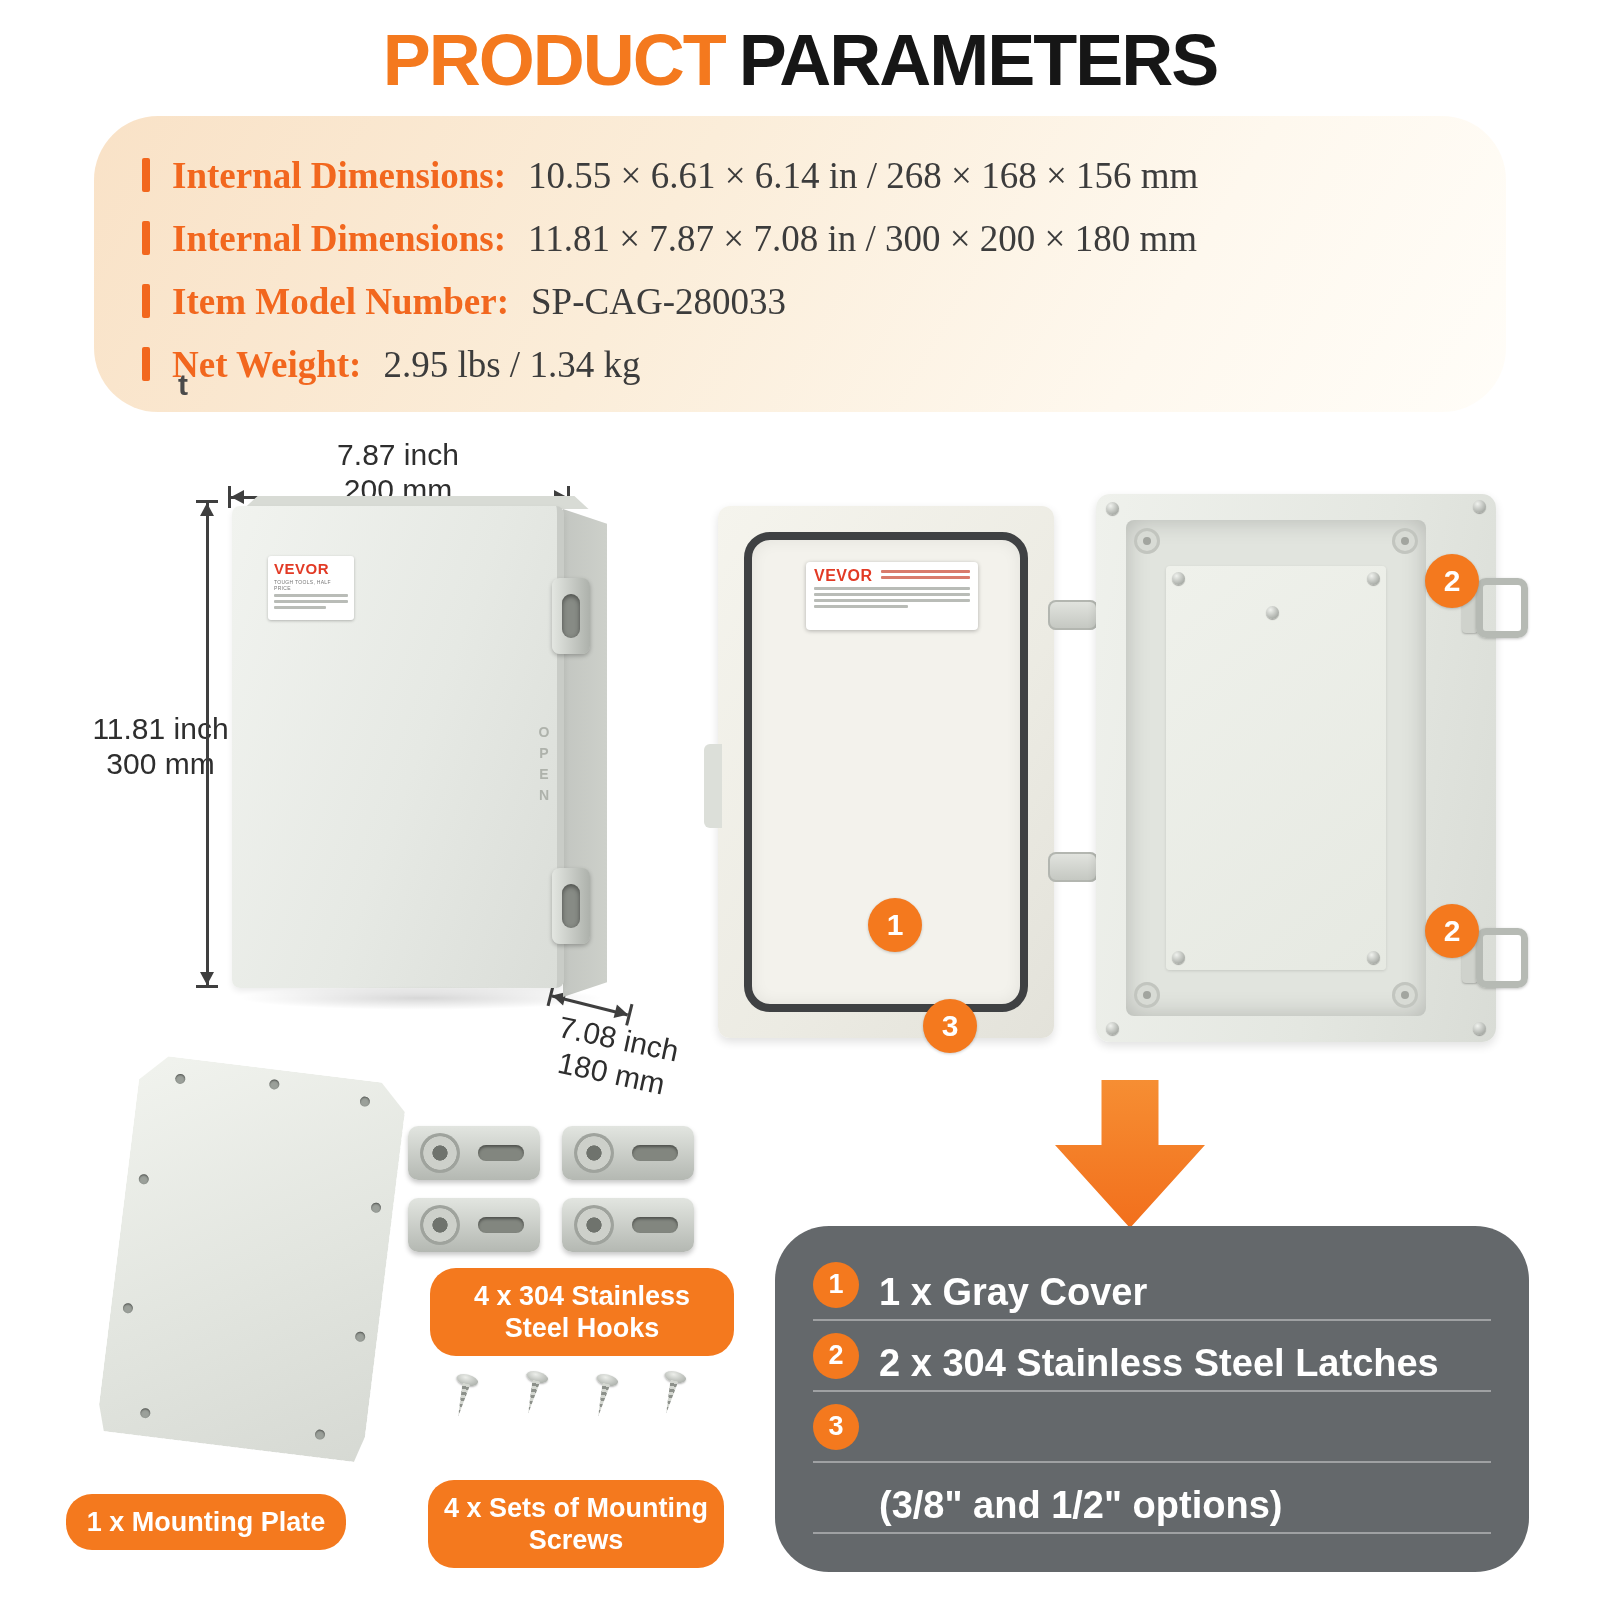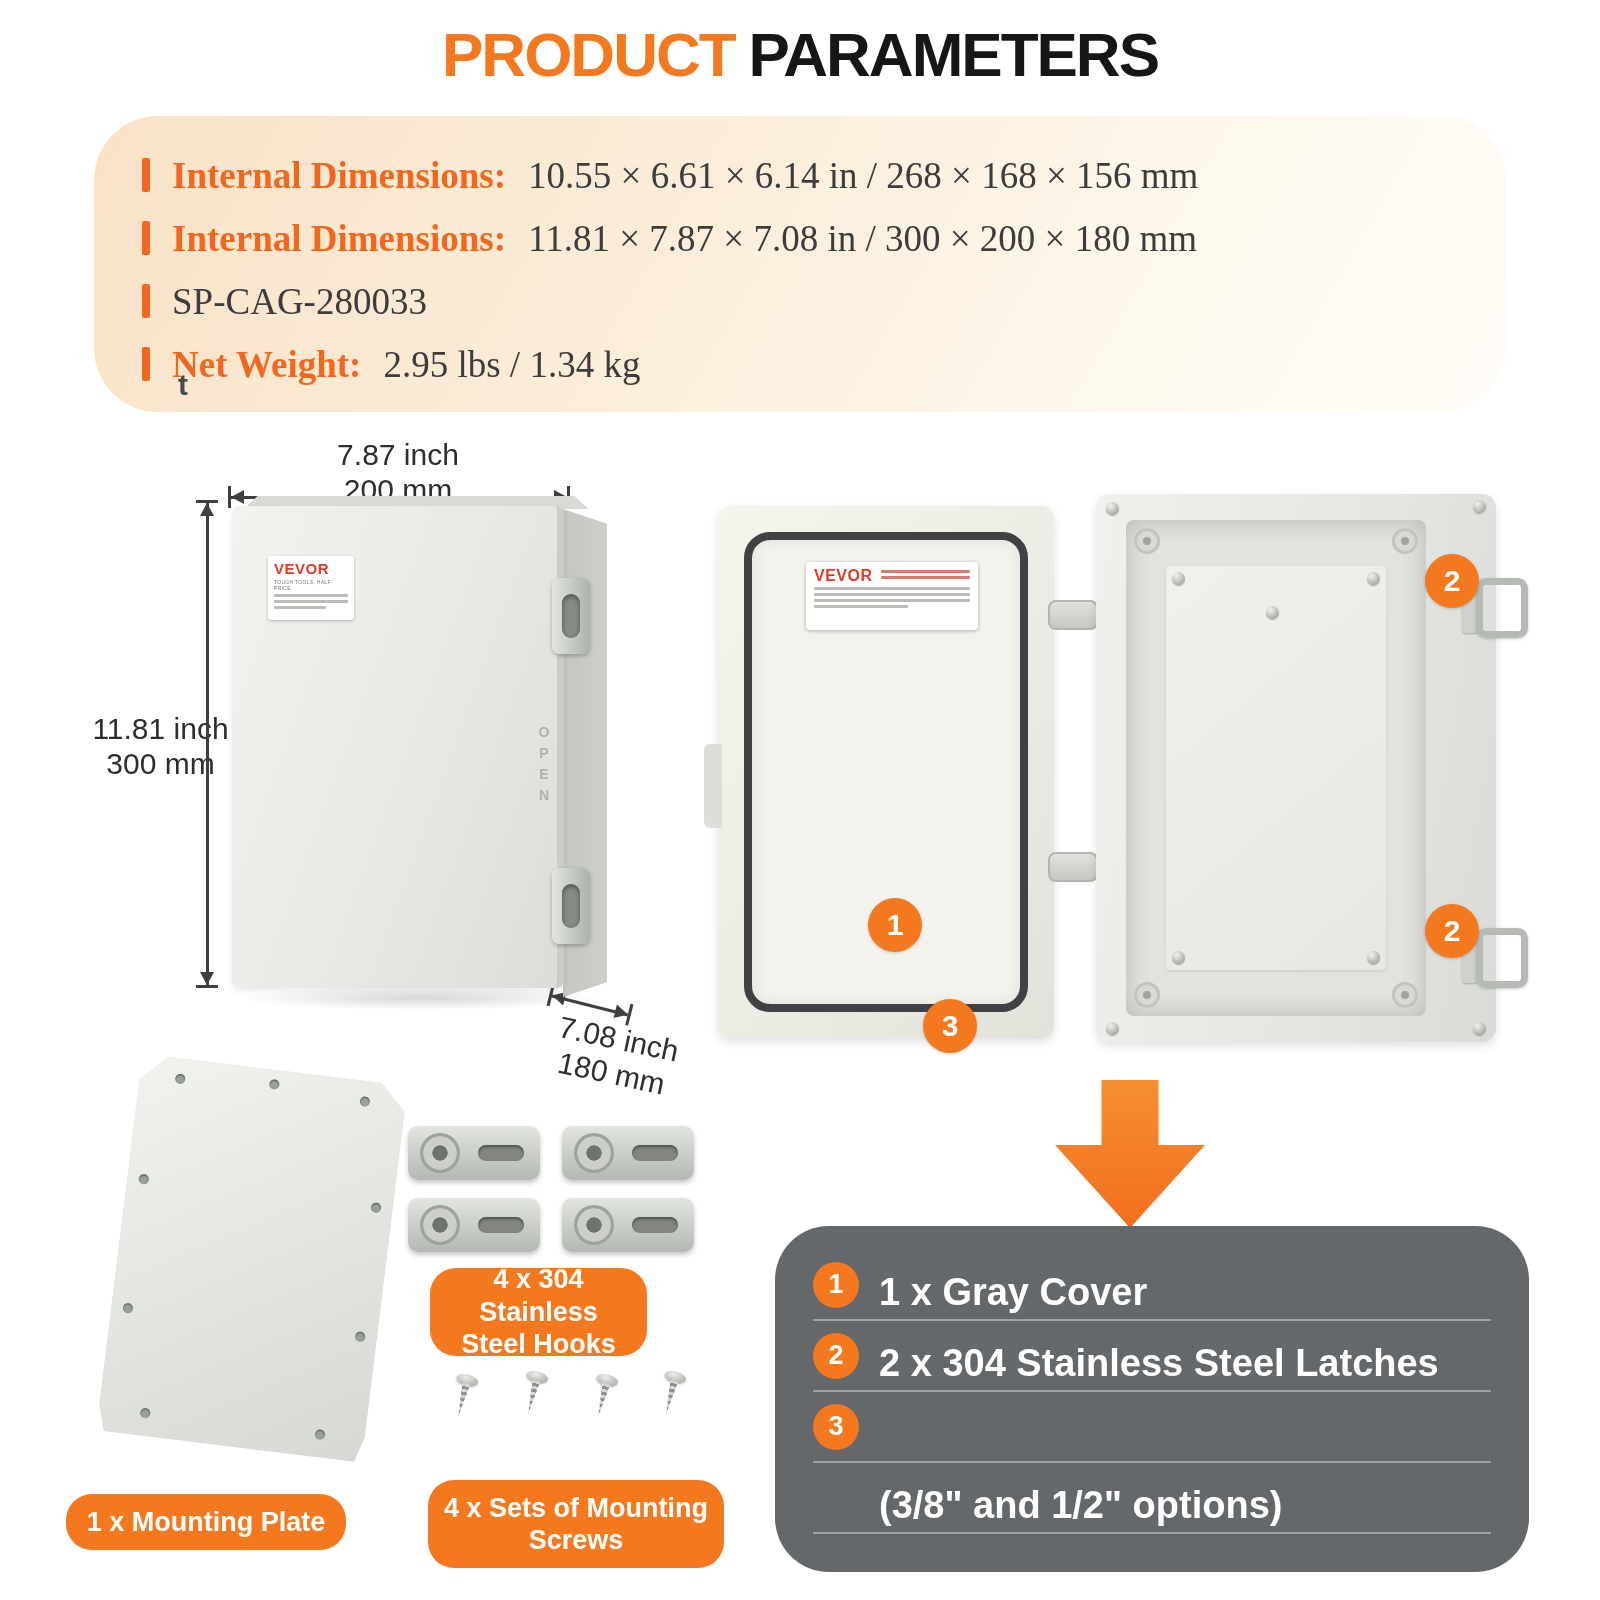--- a/index.html
+++ b/index.html
@@ -1,21 +1,21 @@
 <!DOCTYPE html>
 <html><head>
 <meta charset="utf-8">
 <style>
   * { margin:0; padding:0; box-sizing:border-box; }
   body { background:#ffffff; font-family:"Liberation Sans", sans-serif; }
   .canvas { position:relative; width:1600px; height:1600px; background:#fff; overflow:hidden; }
 
   
   .header { position:absolute; top:24px; left:0; width:100%; text-align:center; }
-  .header h1 { font-size:62px; font-weight:900; letter-spacing:-2px; line-height:1; }
+  .header h1 { font-size:72px; font-weight:900; letter-spacing:-2px; line-height:1; }
   .t-orange { color:#F4791E; }
   .t-black { color:#161616; margin-left:14px; }
 
   
   .spec-panel { position:absolute; left:94px; top:116px; width:1412px; height:296px;
     border-radius:64px;
     background:linear-gradient(120deg,#F9E2C7 0%, #FBEDD9 40%, #FEF8EE 75%, #FFFDF8 100%); }
   .spec-rows { padding:36px 0 0 48px; display:flex; flex-direction:column; gap:17px;font-family:Liberation Serif, serif; }
   .spec-row { display:flex; align-items:center; gap:22px; height:46px; }
   .spec-bar { width:8px; height:34px; background:#F2671E; border-radius:2px; flex:none; }
@@ -155,20 +155,21 @@
         <span class="spec-label">Internal Dimensions:</span>
         <span class="spec-value">10.55 × 6.61 × 6.14 in / 268 × 168 × 156 mm</span>
       </div>
       <div class="spec-row">
         <span class="spec-bar"></span>
         <span class="spec-label">Internal Dimensions:</span>
         <span class="spec-value">11.81 × 7.87 × 7.08 in / 300 × 200 × 180 mm</span>
       </div>
       <div class="spec-row">
         <span class="spec-bar"></span>
+        <span class="spec-label">Item Model Number:</span>
         <span class="spec-value">SP-CAG-280033</span>
       </div>
       <div class="spec-row">
         <span class="spec-bar"></span>
         <span class="spec-label">Net Weight:</span>
         <span class="spec-value">2.95 lbs / 1.34 kg</span>
       </div>
     </div>
     <div class="stray-t">t</div>
   </div>
@@ -283,21 +284,21 @@
     <span class="hole" style="left:246px; top:250px;"></span>
     <span class="hole" style="left:42px; top:352px;"></span>
     <span class="hole" style="left:218px; top:352px;"></span>
   </div>
   <div class="badge" style="left:66px; top:1494px; width:280px; height:56px;">1 x Mounting Plate</div>
 
   <div class="hook" style="left:408px; top:1126px;"></div>
   <div class="hook" style="left:562px; top:1126px;"></div>
   <div class="hook" style="left:408px; top:1198px;"></div>
   <div class="hook" style="left:562px; top:1198px;"></div>
-  <div class="badge" style="left:430px; top:1268px; width:217px; height:88px;">4 x 304 Stainless Steel Hooks</div>
+  <div class="badge" style="left:430px; top:1268px; width:304px; height:88px;">4 x 304 Stainless Steel Hooks</div>
 
   <div class="screwB" style="left:452px; top:1374px;">
       <span class="head"></span>
       <span class="shaft"></span>
     </div>
   <div class="screwB" style="left:522px; top:1371px;">
       <span class="head"></span>
       <span class="shaft"></span>
     </div>
   <div class="screwB" style="left:592px; top:1374px;">

